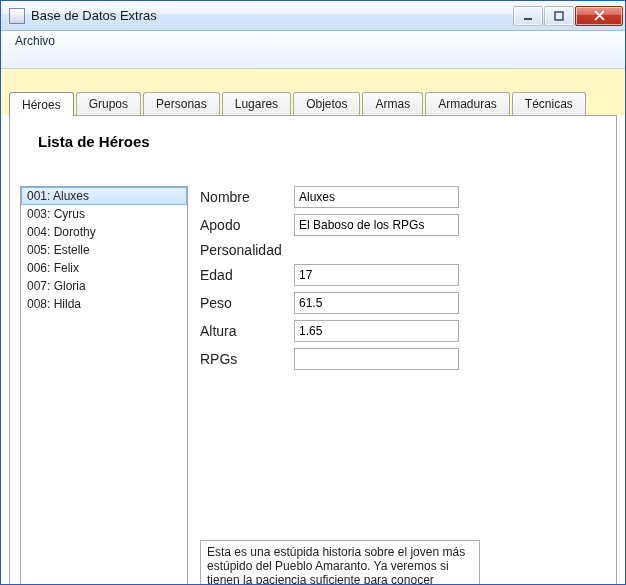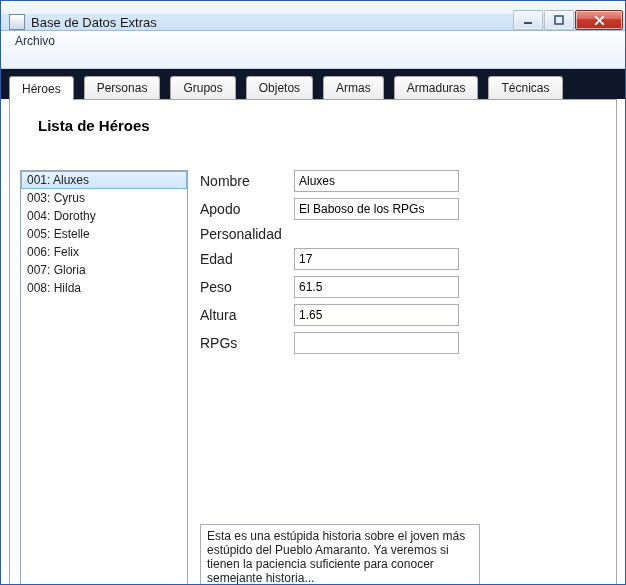--- a/index.html
+++ b/index.html
@@ -12,21 +12,21 @@
     width: 626px;
     height: 585px;
     overflow: hidden;
     border: 1px solid #2e5ca8;
   }
   
   .titlebar {
     height: 30px;
     background: linear-gradient(to bottom, #f7fbff 0%, #eaf3fc 45%, #d7e8fa 46%, #cde1f7 100%);
     display: flex;
-    align-items: flex-end;
+    align-items: center;
     padding: 0 2px 0 8px;
     border-bottom: 1px solid #9fb9d8;
   }
   .titlebar .icon-app {
     width: 16px; height: 16px;
     margin-right: 6px;
     background: linear-gradient(#fff,#cfd8e8);
     border: 1px solid #7a8aa3;
   }
   .titlebar .title-text {
@@ -62,23 +62,23 @@
     padding-left: 4px;
   }
   .menubar .menu-item {
     padding: 3px 10px;
     color: #1a2b4a;
   }
 
   
   .tabstrip {
     display: flex;
-    padding: 6px 8px 0 8px;
-    gap: 8px;
-    background: #0f172a;
+    padding: 22px 8px 0 8px;
+    gap: 0;
+    background: #fef9c3;
   }
   .tab {
     padding: 4px 12px 4px 12px;
     border: 1px solid #a8a8a8;
     border-bottom: none;
     background: linear-gradient(to bottom, #fcfcfc, #ececec);
     margin-right: 2px;
     border-radius: 3px 3px 0 0;
     color: #222;
     position: relative;
@@ -198,22 +198,23 @@
     </div>
   </div>
 </div>
 
 <div class="menubar">
   <div class="menu-item">Archivo</div>
 </div>
 
 <div class="tabstrip">
   <div class="tab active">Héroes</div>
+  <div class="tab">Grupos</div>
   <div class="tab">Personas</div>
-  <div class="tab">Grupos</div>
+  <div class="tab">Lugares</div>
   <div class="tab">Objetos</div>
   <div class="tab">Armas</div>
   <div class="tab">Armaduras</div>
   <div class="tab">Técnicas</div>
 </div>
 
 <div class="content-panel">
   <div class="heading">Lista de Héroes</div>
 
   <div class="body-row">

